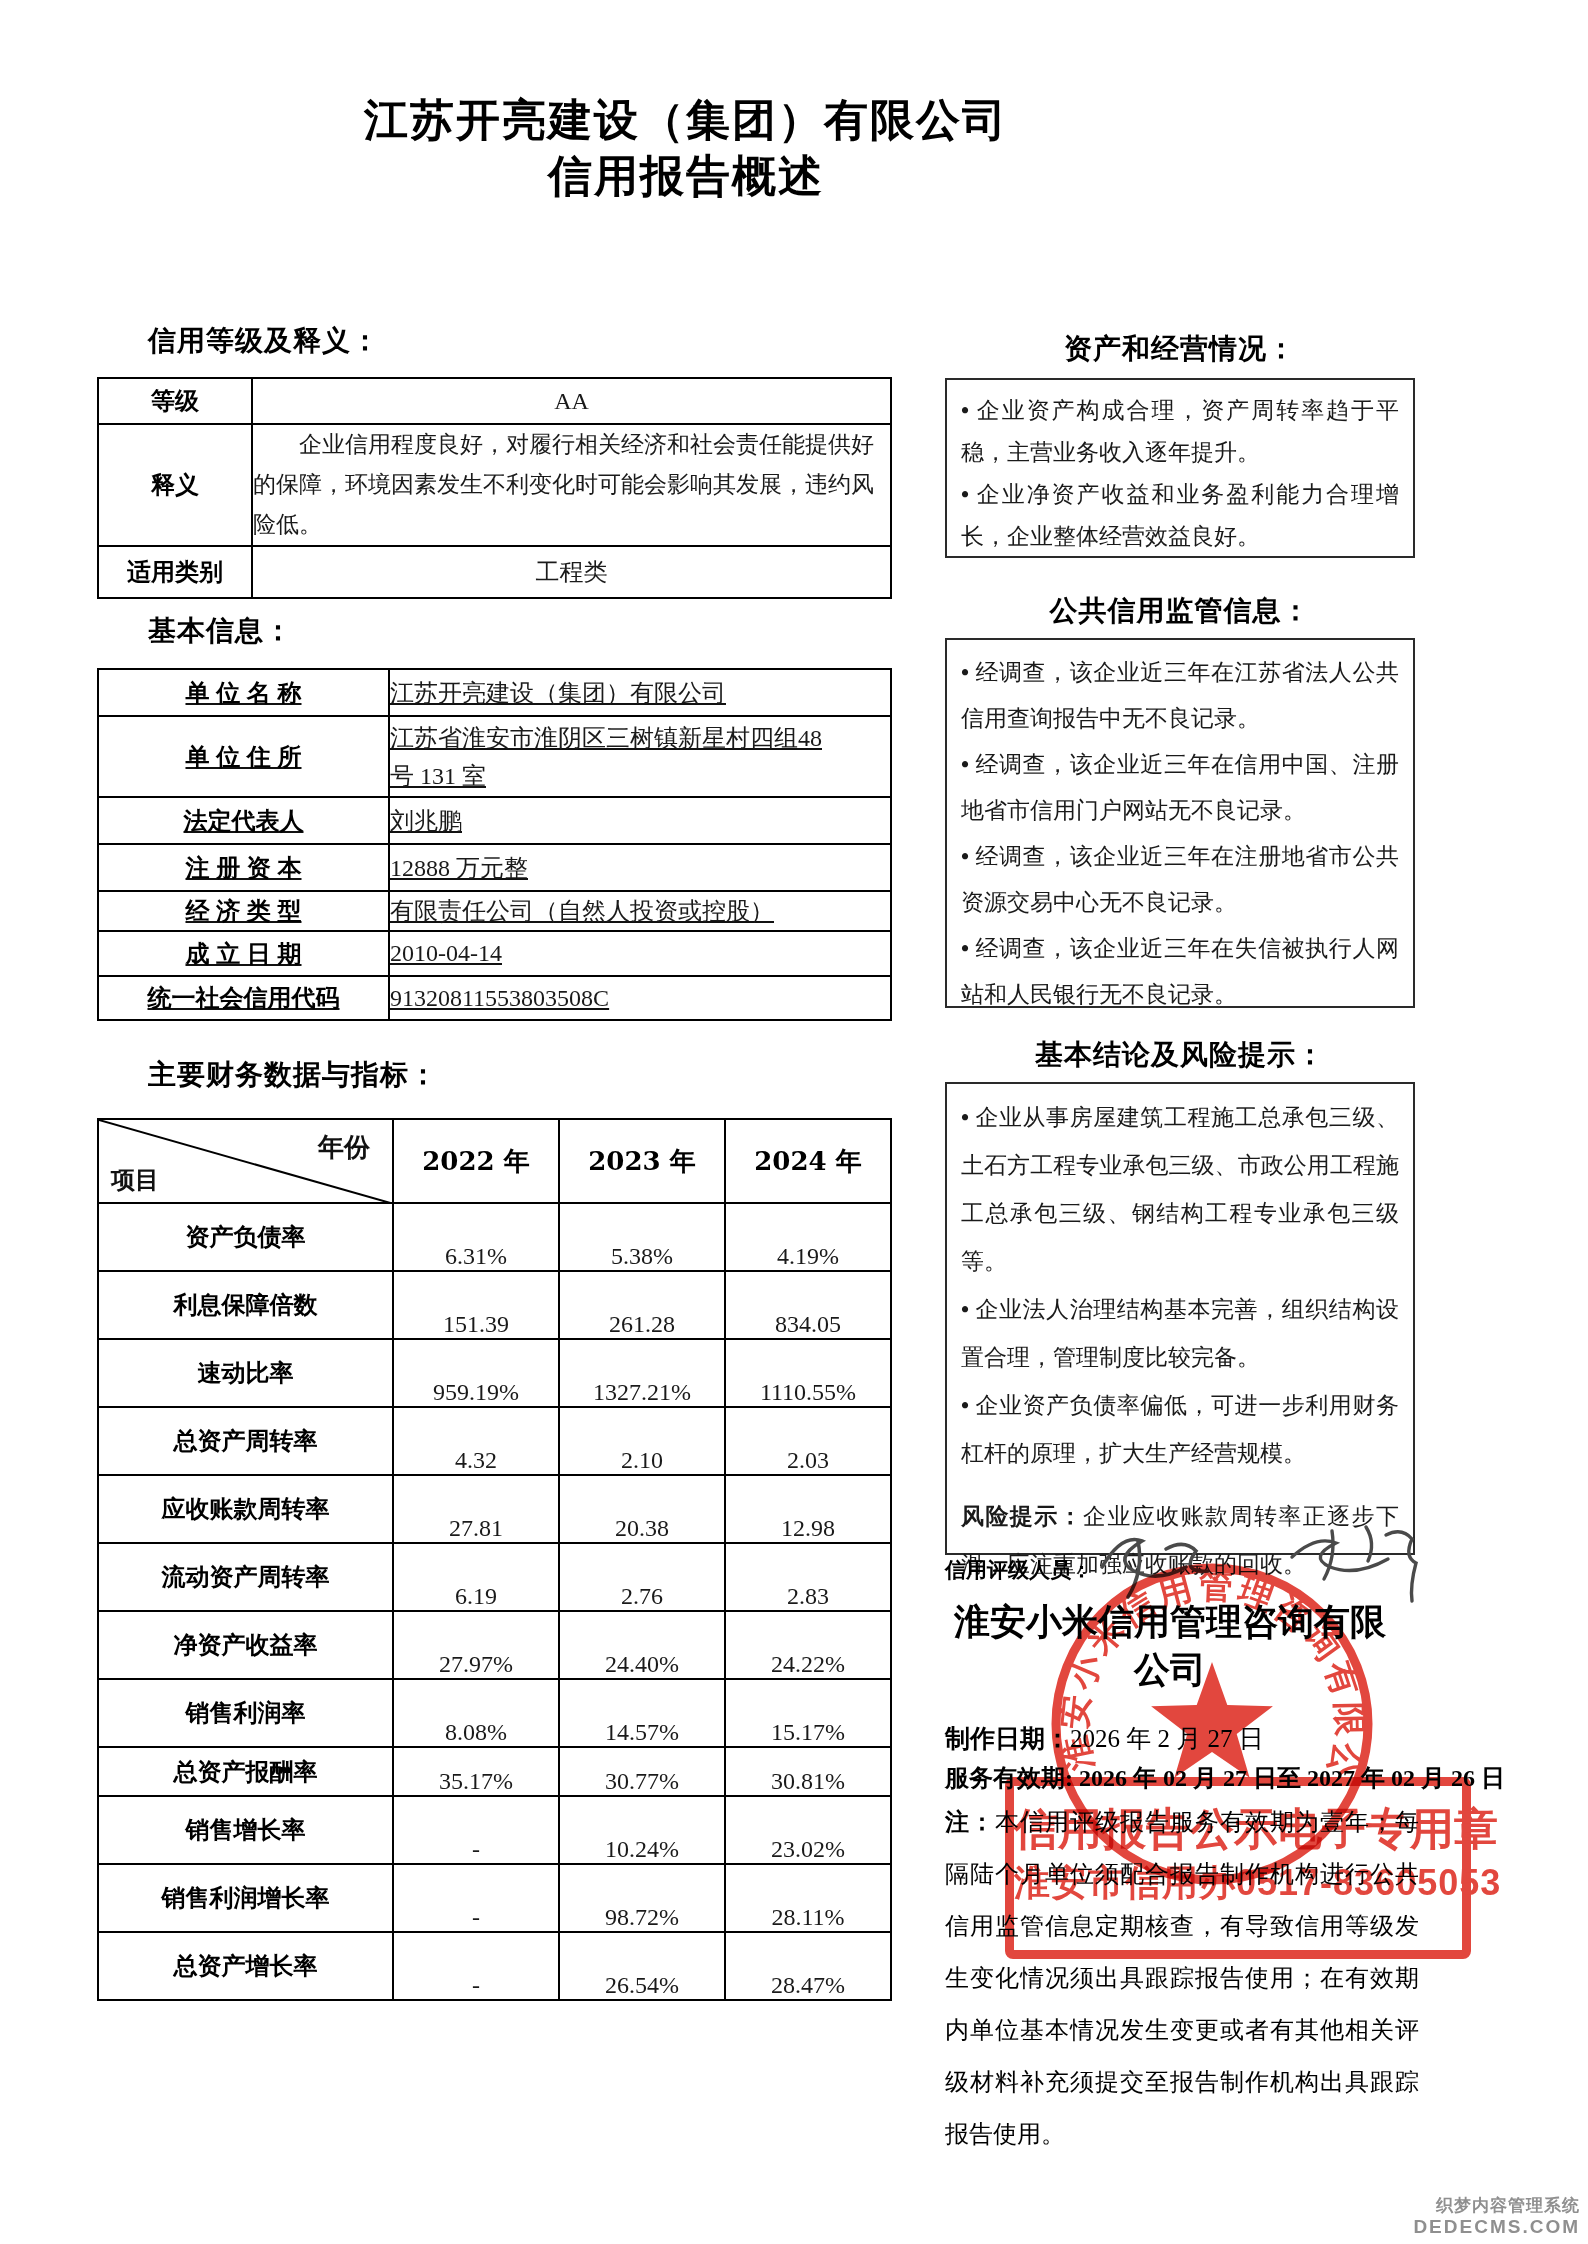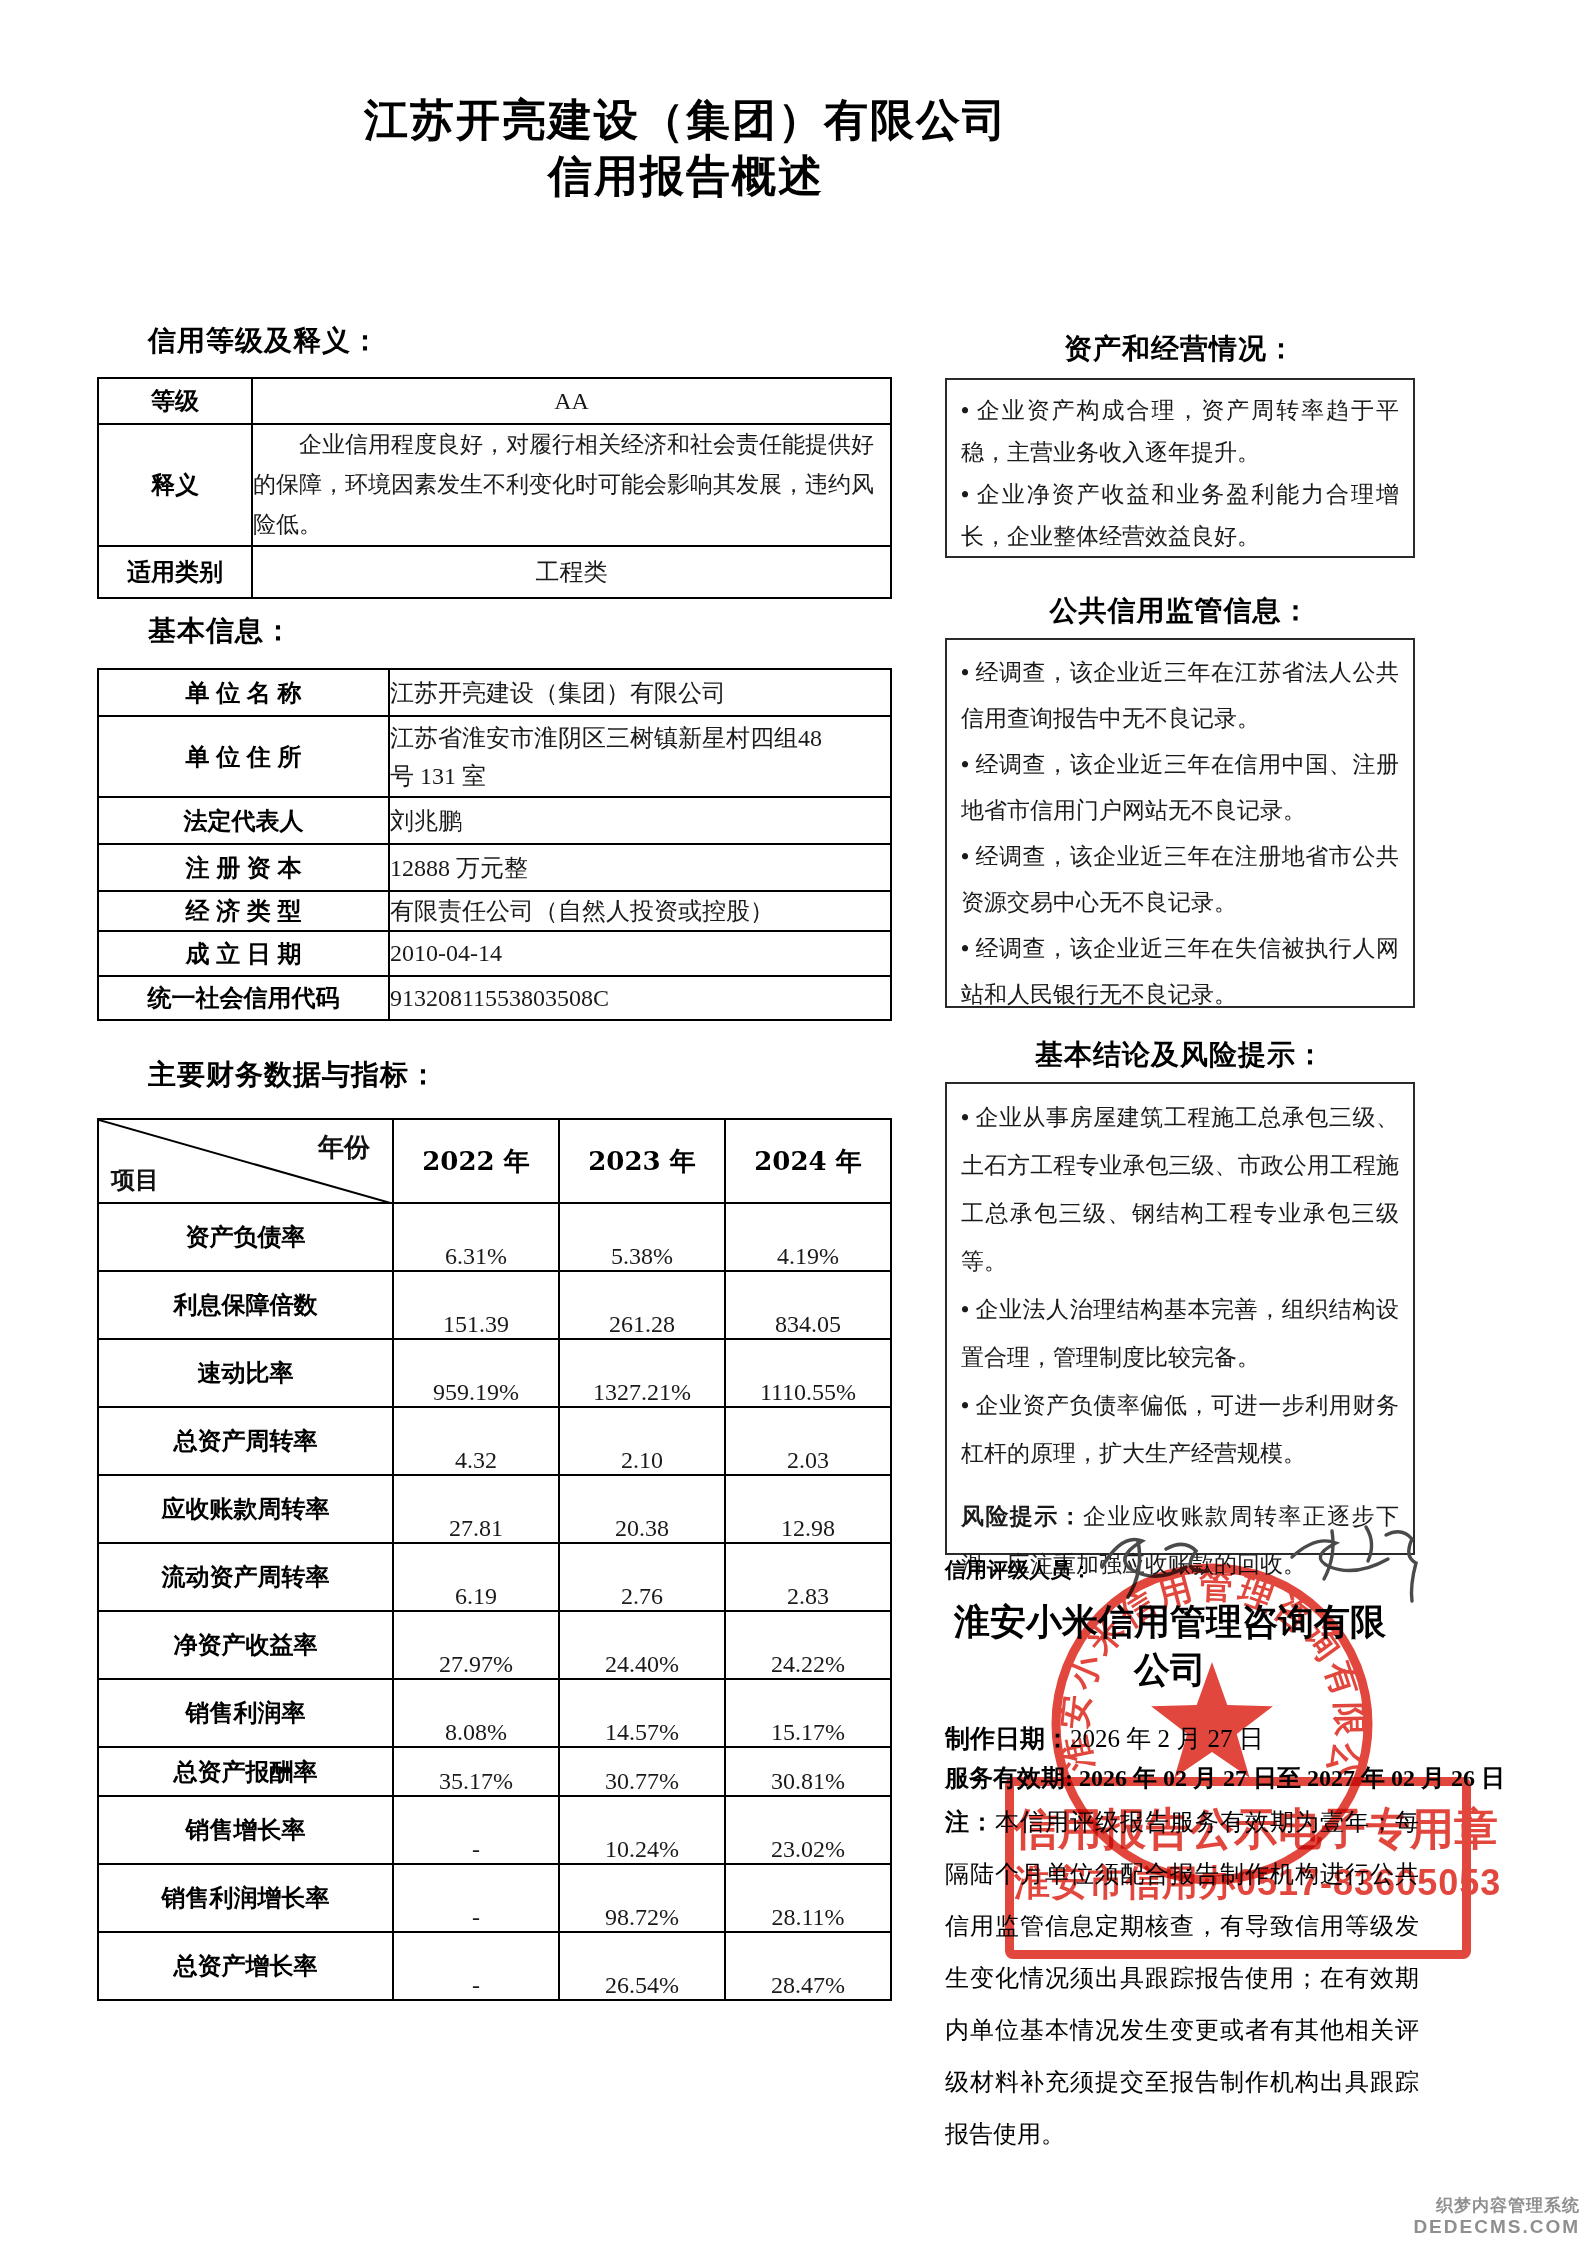--- a/index.html
+++ b/index.html
@@ -138,21 +138,21 @@
     </tr>
     <tr style="height:52px;margin-top:22px;">
       <td class="lbl">适用类别</td>
       <td class="val val-center">工程类</td>
     </tr>
   </tbody>
     </table>
 
   <div class="abs sec-h" style="left:148px;top:612px;">基本信息：</div>
 
-  <table class="grid abs" style="left:97px;top:668px;width:793px;">
+  <table class="grid abs" style="left:97px;top:668px;width:793px;text-decoration:underline;">
     <colgroup>
         <col style="width:291px">
         <col style="width:502px">
       </colgroup>
     <tbody>
         <tr style="height:47px;">
       <td class="lbl">单 位 名 称</td>
       <td class="val">江苏开亮建设（集团）有限公司</td>
     </tr>
     <tr style="height:81px;">

